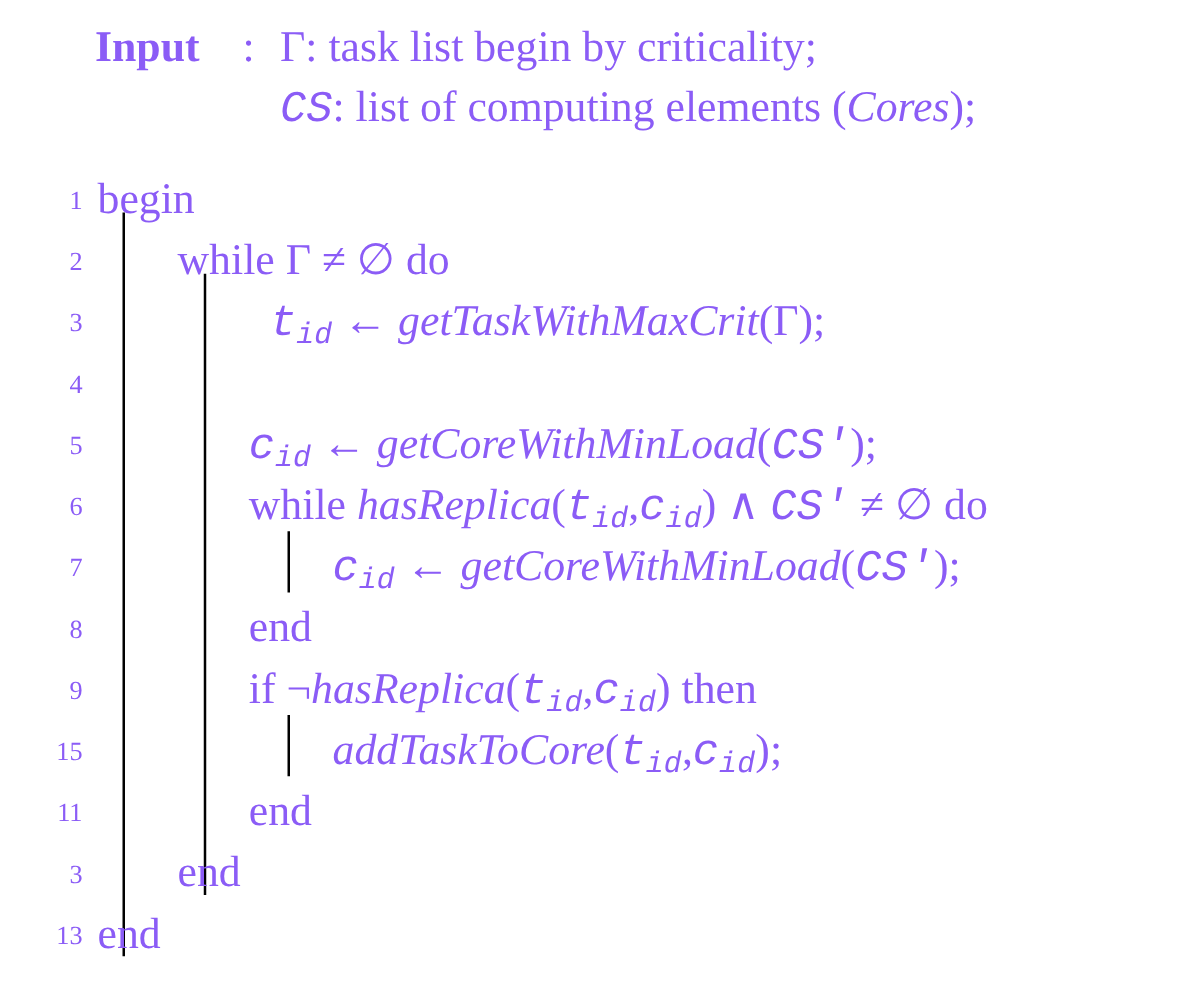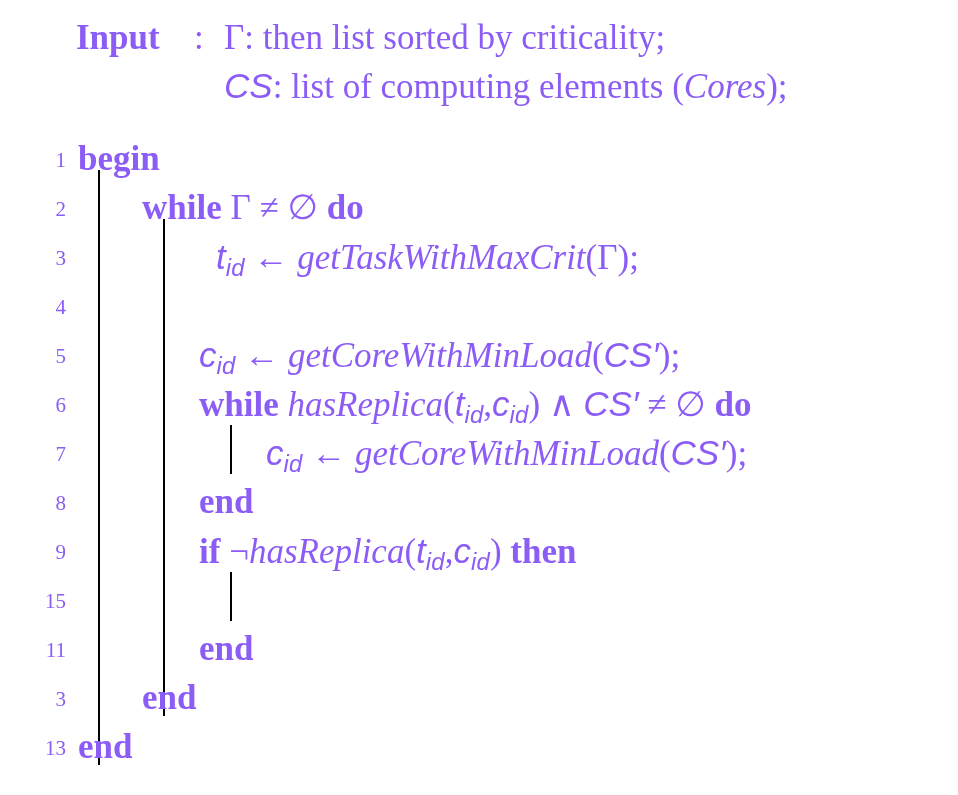--- a/index.html
+++ b/index.html
@@ -81,29 +81,29 @@
   }
 
   
   .rule {
     position: absolute;
     width: 2px;
     background: #000000;
   }
 
   
-  .kw { font-weight: bold; }
+  .kw { font-weight: normal; }
   .mathup { font-family: "Liberation Serif", "DejaVu Serif", serif; }
   .ident {
     font-family: "Liberation Serif", "DejaVu Serif", serif;
     font-style: italic;
     text-align: right;
   }
   .var {
-    font-family: Liberation Sans, sans-serif;
+    font-family: Liberation Mono, monospace;
     font-style: italic;
   }
   .sub {
     font-style: italic;
     font-size: 0.68em;
     vertical-align: -0.28em;
     letter-spacing: 0.2px;
   }
   .op {
     font-family: "Liberation Serif", "DejaVu Serif", serif;
@@ -114,21 +114,21 @@
 </head>
 <body>
 
 <div id="algorithm-root">
 
   <div class="header-block">
 
     <div class="header-row first">
       <span class="header-label">Input</span>
       <span class="header-colon">:</span>
-      <span class="header-text"><span class="mathup">Γ</span><span>: then list sorted by criticality;</span></span>
+      <span class="header-text"><span class="mathup">Γ</span><span>: task list begin by criticality;</span></span>
     </div>
 
     <div class="header-row second">
       <span class="header-label">&nbsp;</span>
       <span class="header-colon">&nbsp;</span>
       <span class="header-text"><span class="var">CS</span><span>: list of computing elements (<span class="ident">Cores</span>);</span></span>
     </div>
 
   </div>
 
@@ -178,20 +178,21 @@
       <span class="line-content" style="left:199px;"><span class="kw">end</span></span>
     </div>
 
     <div class="code-line">
       <span class="line-no">9</span>
       <span class="line-content" style="left:199px;"><span class="kw">if</span><span> </span><span class="op">¬</span><span class="ident">hasReplica</span><span class="op">(</span><span class="var">t<span class="sub">id</span></span><span class="op">,</span><span class="var">c<span class="sub">id</span></span><span class="op">)</span><span class="kw"> then</span></span>
     </div>
 
     <div class="code-line">
       <span class="line-no">15</span>
+      <span class="line-content" style="left:266px;"><span class="ident">addTaskToCore</span><span class="op">(</span><span class="var">t<span class="sub">id</span></span><span class="op">,</span><span class="var">c<span class="sub">id</span></span><span class="op">);</span></span>
     </div>
 
     <div class="code-line">
       <span class="line-no">11</span>
       <span class="line-content" style="left:199px;"><span class="kw">end</span></span>
     </div>
 
     <div class="code-line">
       <span class="line-no">3</span>
       <span class="line-content" style="left:142px;"><span class="kw">end</span></span>

